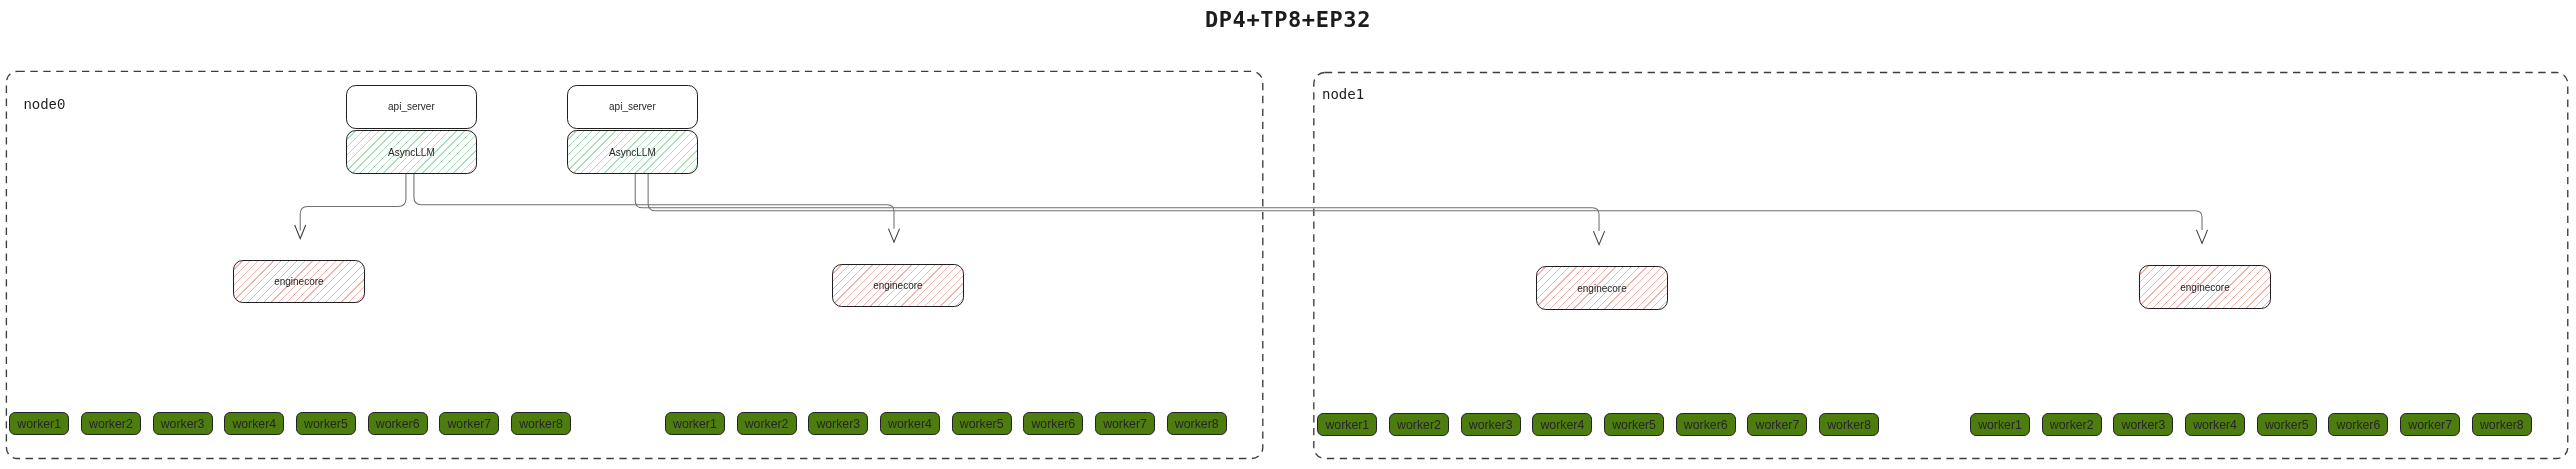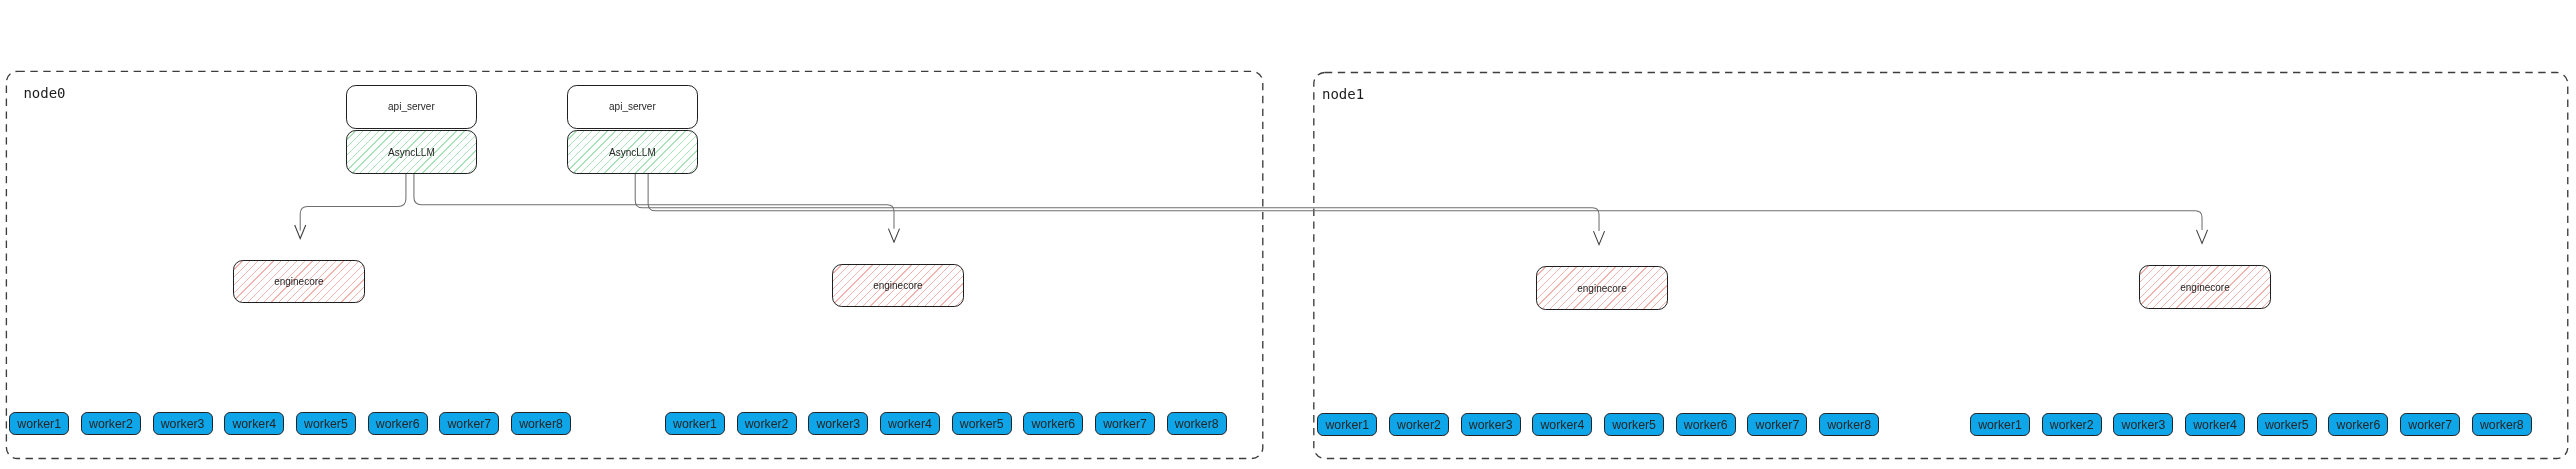--- a/index.html
+++ b/index.html
@@ -43,38 +43,39 @@
   }
   .worker-row{
     position:absolute;
     display:flex;gap:11.7px;
   }
   .worker{
     box-sizing:border-box;
     width:60px;height:23.4px;
     border:1.2px solid #222222;
     border-radius:6.2px;
-    background:#0ea5e9;
+    background:#4d7c0f;
     display:flex;align-items:center;justify-content:center;
     font-size:12.3px;color:#262626;
     flex:0 0 auto;
   }
   #overlay{
     position:absolute;left:0;top:0;
     pointer-events:none;
   }
 </style>
 </head>
 <body>
 
 <div id="canvas">
 
+  <div class="diagram-title">DP4+TP8+EP32</div>
 
   <div class="node-box" style="left:4.9px;top:71px;width:1258px;height:389px;">
-    <div class="node-label" style="left:18.5px;top:14px;">node0</div>
+    <div class="node-label" style="left:18.5px;top:26px;font-family:Liberation Mono, monospace;">node0</div>
 
     <div class="box" style="left:341px;top:13.5px;width:131px;height:44px;">api_server</div>
     <div class="box hatch-green" style="left:341px;top:59px;width:131px;height:44px;">AsyncLLM</div>
 
     <div class="box" style="left:562px;top:13.5px;width:131px;height:44px;">api_server</div>
     <div class="box hatch-green" style="left:562px;top:59px;width:131px;height:44px;">AsyncLLM</div>
 
     <div class="box hatch-pink" style="left:228px;top:169px;width:132px;height:43px;">enginecore</div>
     <div class="box hatch-pink" style="left:827px;top:173px;width:132px;height:43px;">enginecore</div>
 

